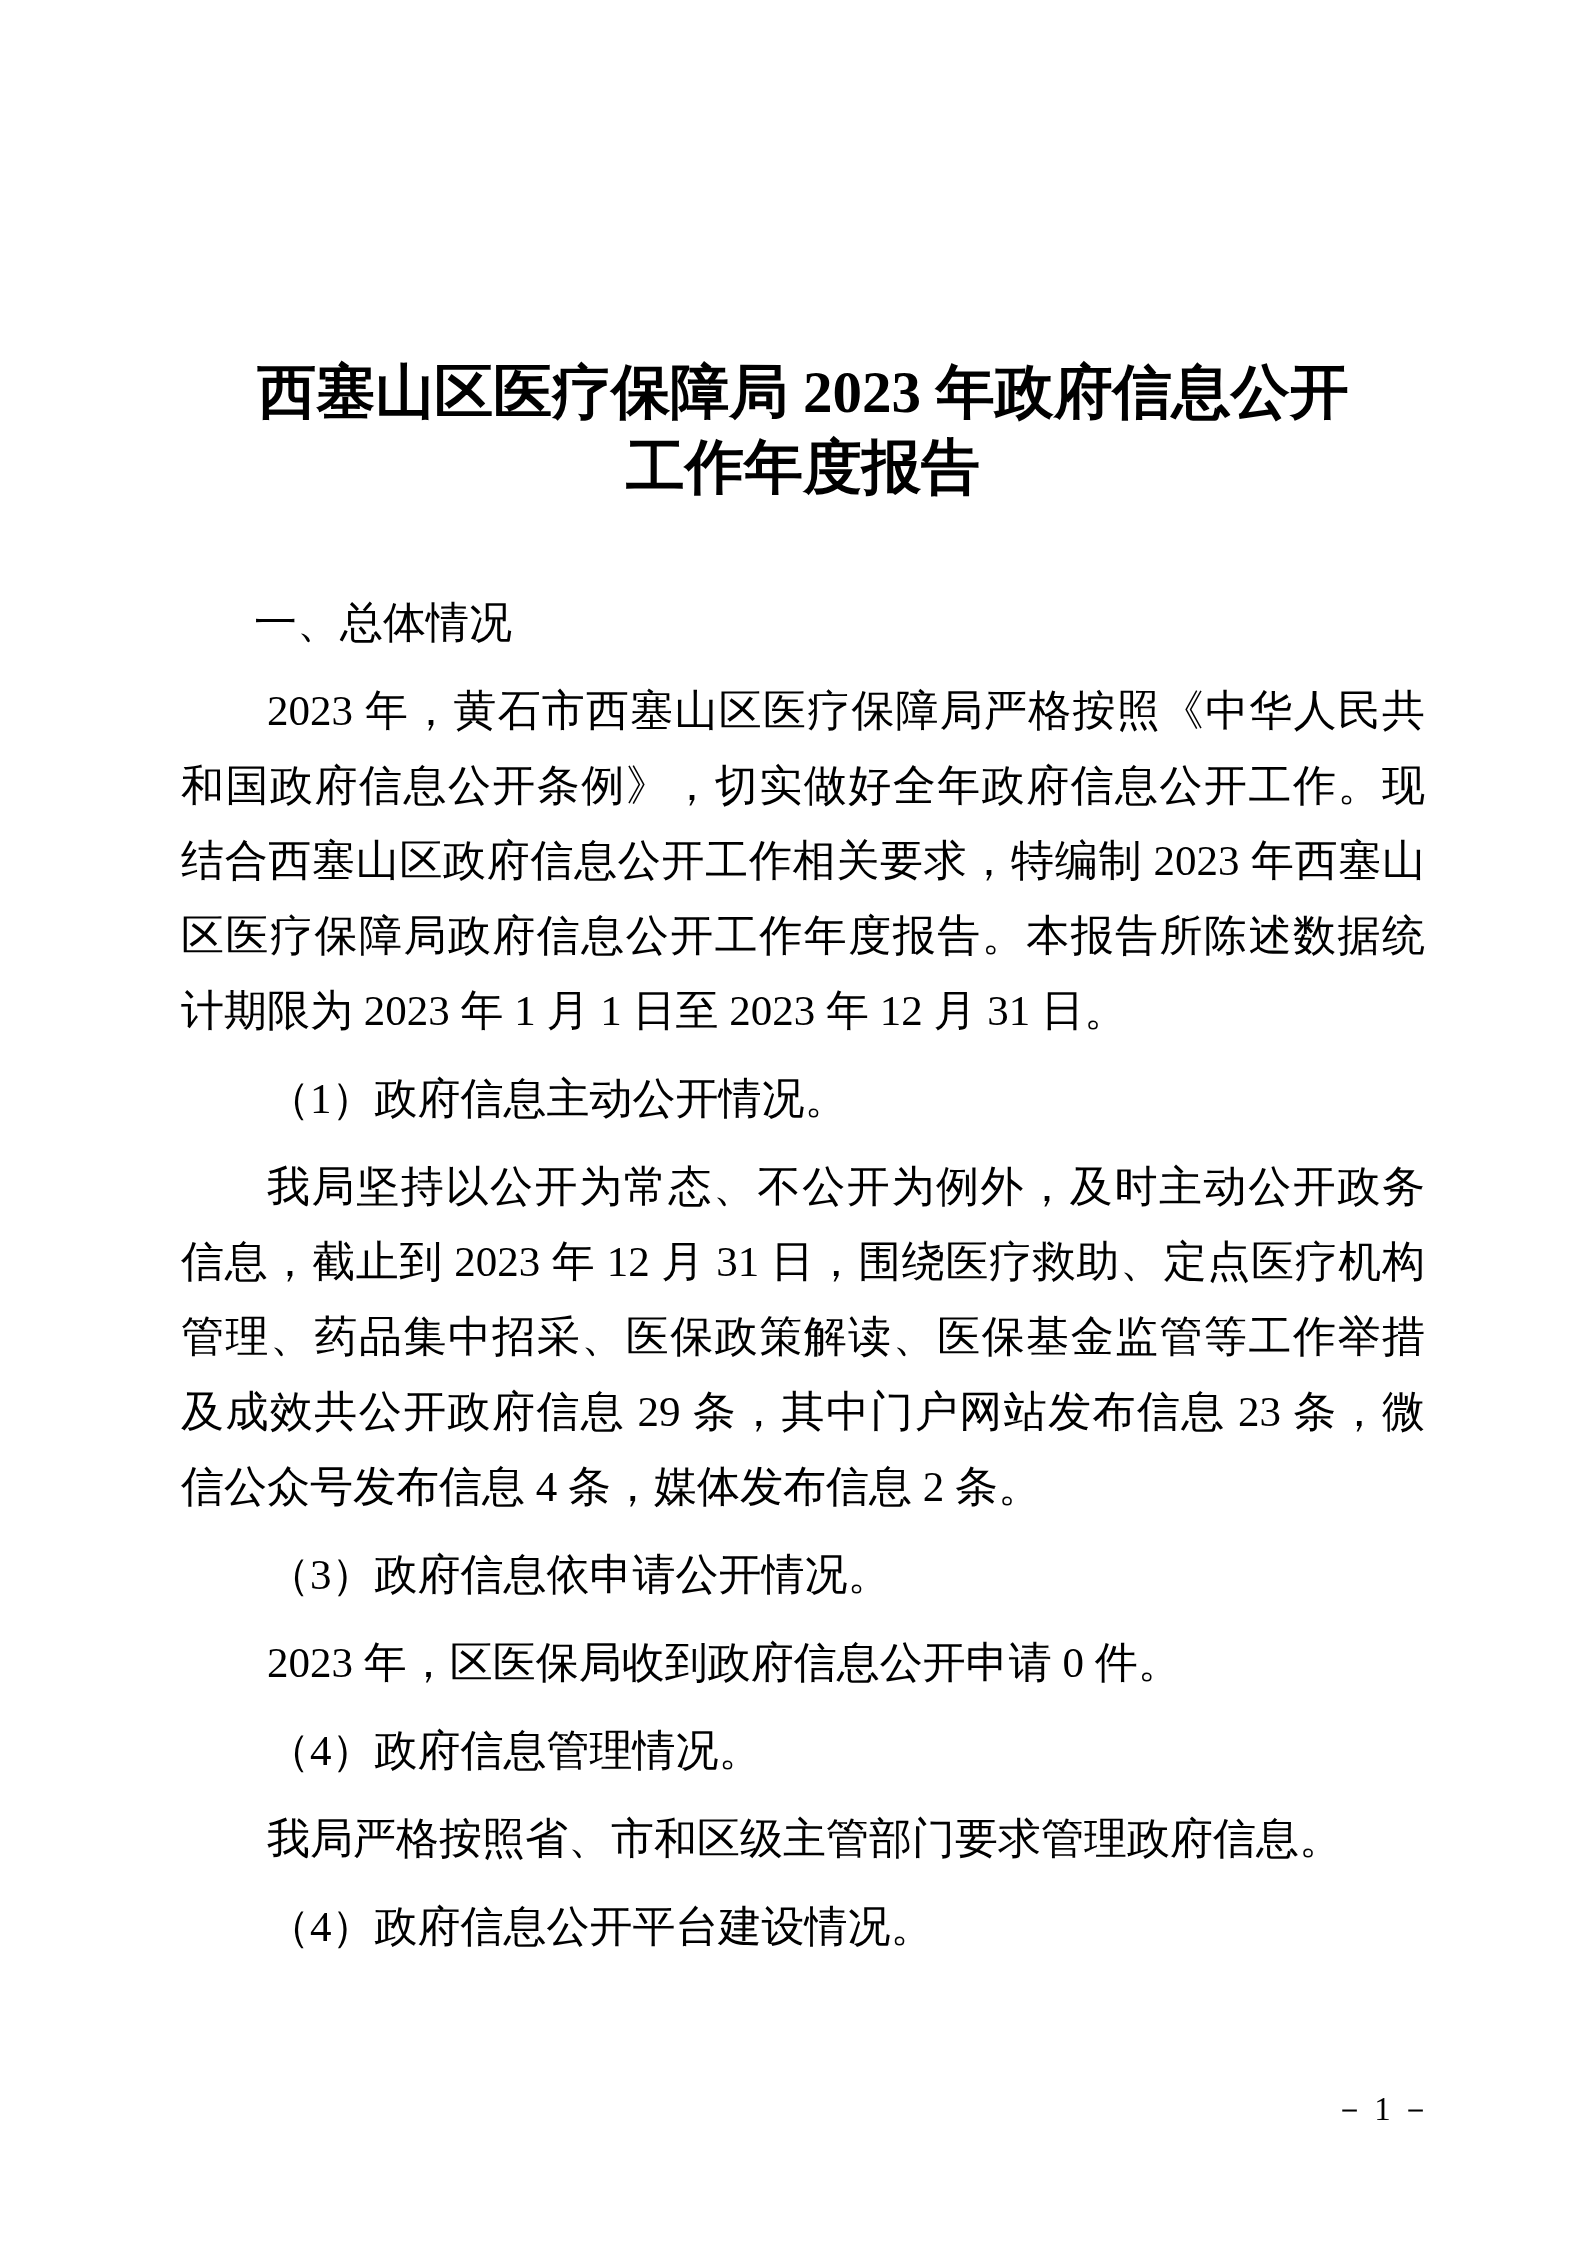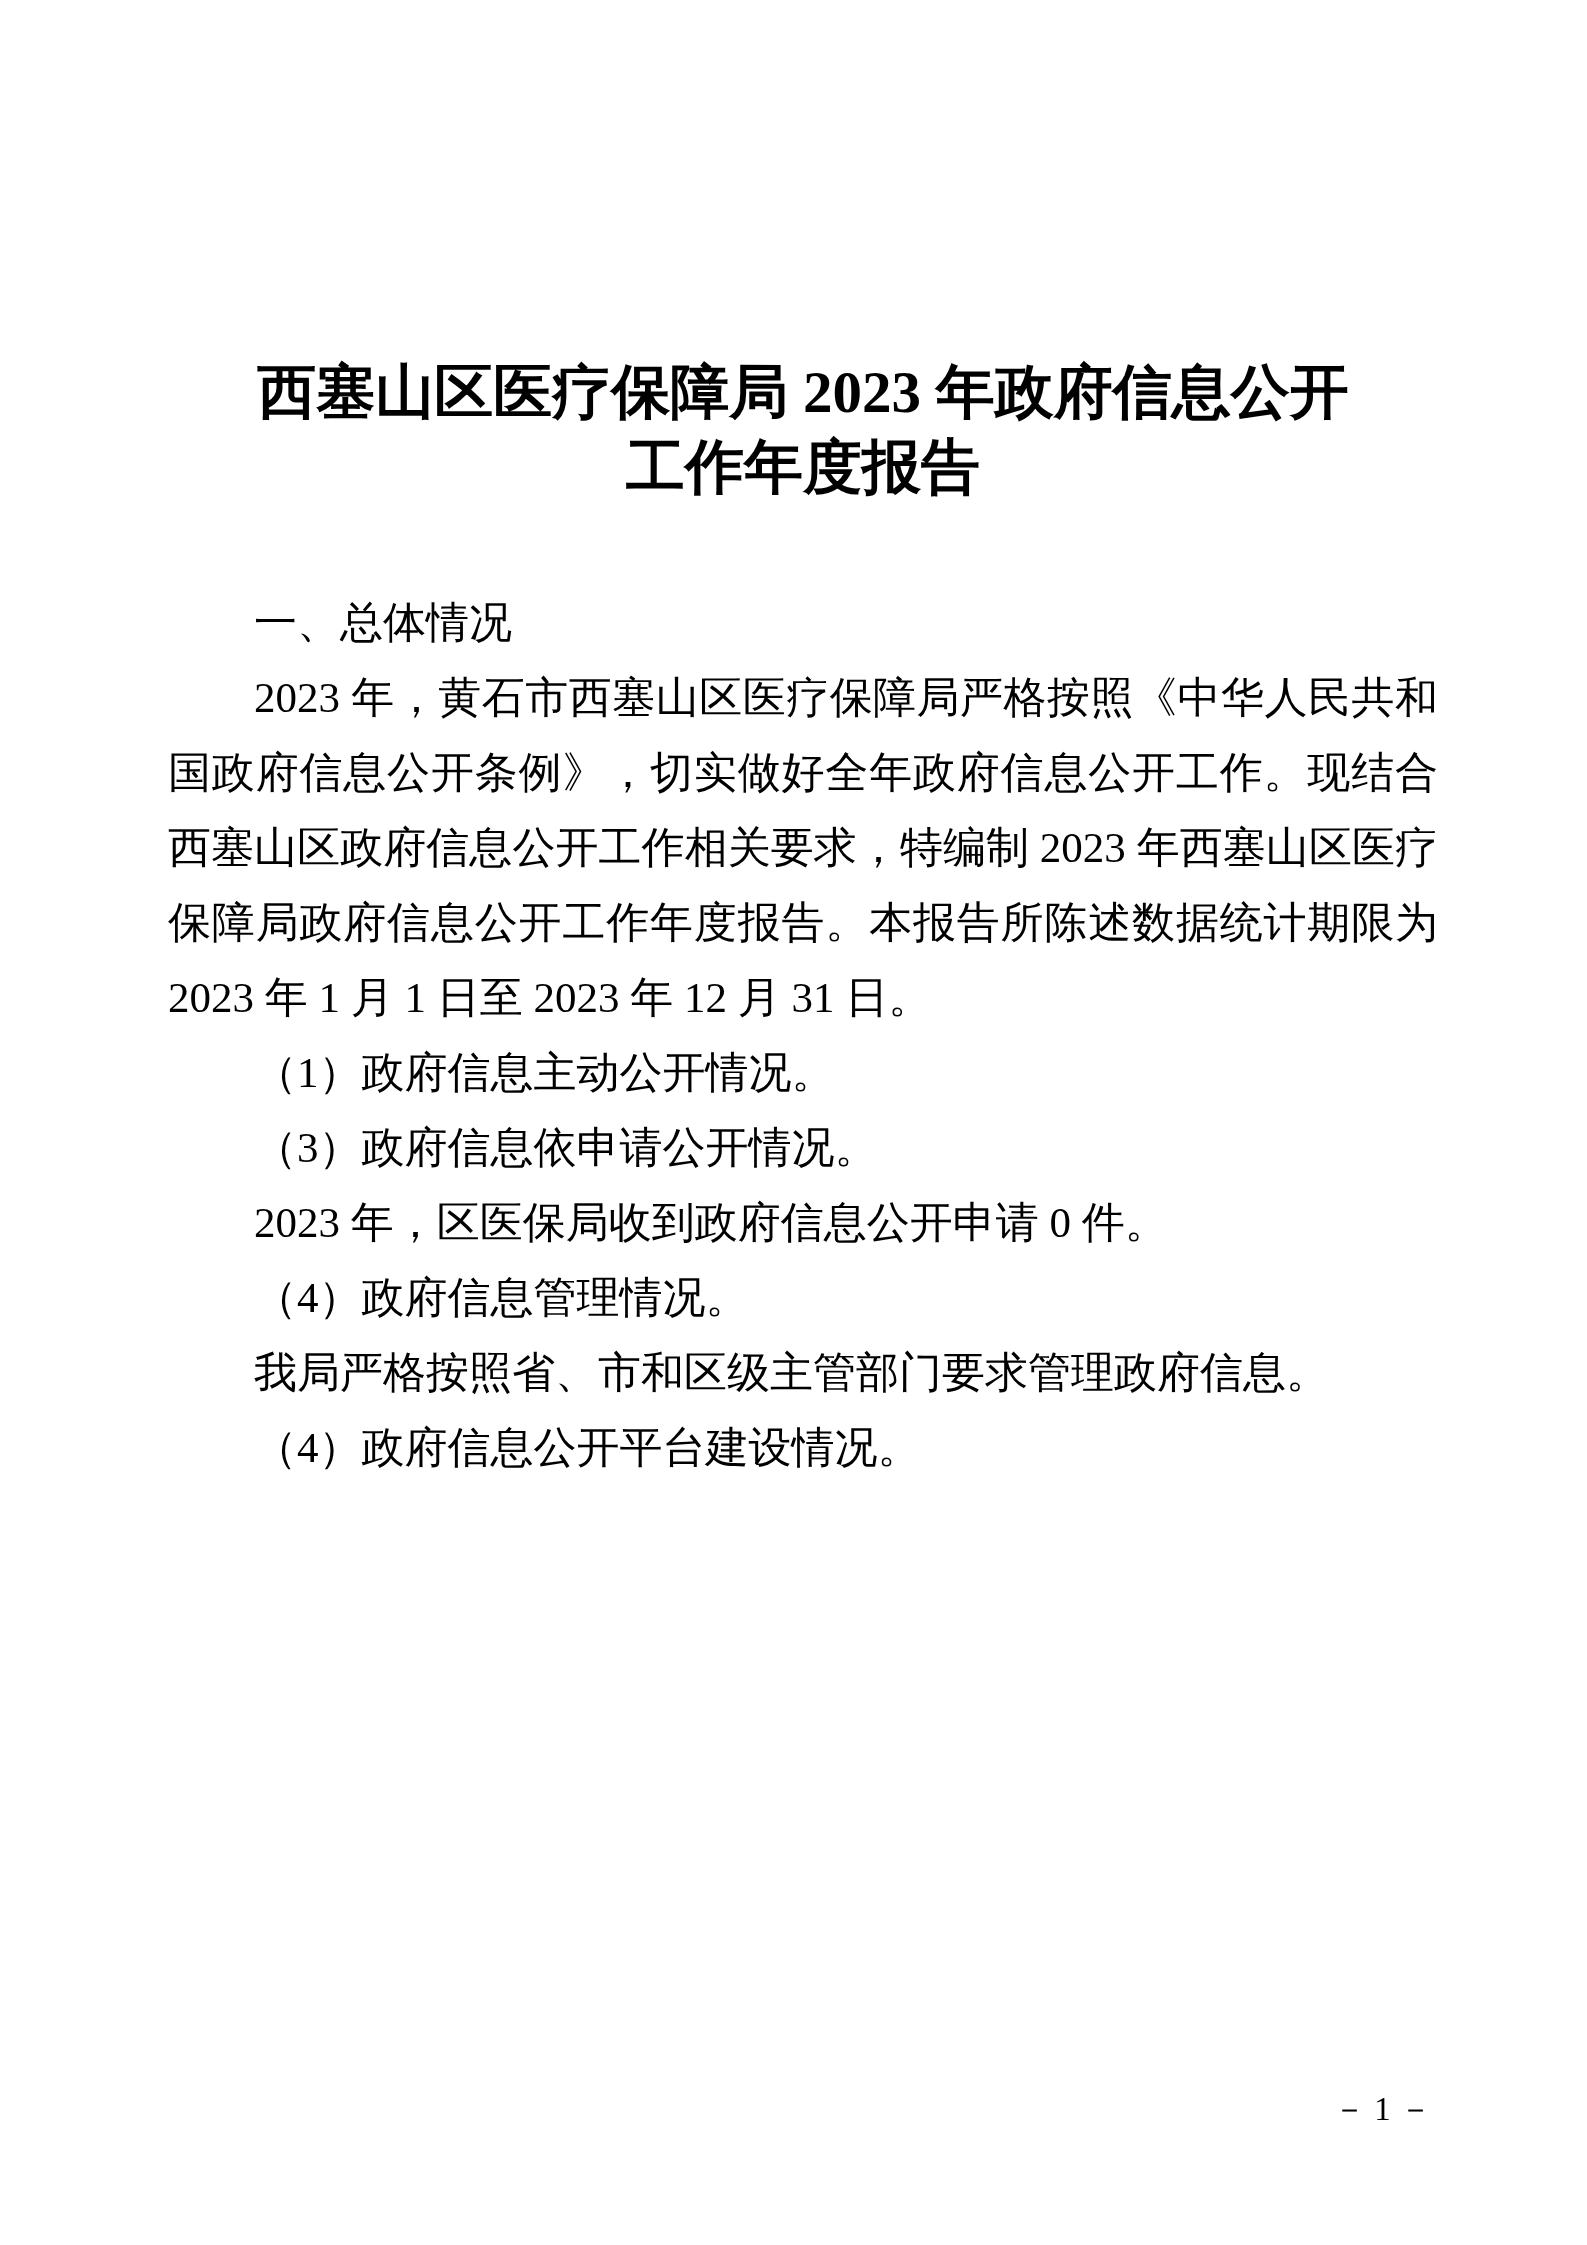--- a/index.html
+++ b/index.html
@@ -39,21 +39,21 @@
   .section-heading {
     margin: 80px 0 0 0;
     font-size: 43px;
     line-height: 75px;
     font-weight: normal;
     font-family: "Liberation Sans", "DejaVu Sans", sans-serif;
     text-indent: 86px;
     text-align: left;
   }
   .body-para {
-    margin: 0;
+    margin: 13px;
     font-size: 43px;
     line-height: 75px;
     text-indent: 86px;
     text-align: justify;
     font-family: "Liberation Serif", "DejaVu Serif", serif;
   }
   .page-number {
     position: absolute;
     top: 2090px;
     right: 155px;
@@ -74,20 +74,21 @@
       <span class="title-line">西塞山区医疗保障局 2023 年政府信息公开</span>
       <span class="title-line">工作年度报告</span>
     </h1>
 
     <h2 class="section-heading">一、总体情况</h2>
 
     <p class="body-para">2023 年，黄石市西塞山区医疗保障局严格按照《中华人民共和国政府信息公开条例》，切实做好全年政府信息公开工作。现结合西塞山区政府信息公开工作相关要求，特编制 2023 年西塞山区医疗保障局政府信息公开工作年度报告。本报告所陈述数据统计期限为 2023 年 1 月 1 日至 2023 年 12 月 31 日。</p>
 
     <p class="body-para">（1）政府信息主动公开情况。</p>
 
+    <p class="body-para">我局坚持以公开为常态、不公开为例外，及时主动公开政务信息，截止到 2023 年 12 月 31 日，围绕医疗救助、定点医疗机构管理、药品集中招采、医保政策解读、医保基金监管等工作举措及成效共公开政府信息 29 条，其中门户网站发布信息 23 条，微信公众号发布信息 4 条，媒体发布信息 2 条。</p>
 
     <p class="body-para">（3）政府信息依申请公开情况。</p>
 
     <p class="body-para">2023 年，区医保局收到政府信息公开申请 0 件。</p>
 
     <p class="body-para">（4）政府信息管理情况。</p>
 
     <p class="body-para">我局严格按照省、市和区级主管部门要求管理政府信息。</p>
 
     <p class="body-para">（4）政府信息公开平台建设情况。</p>

